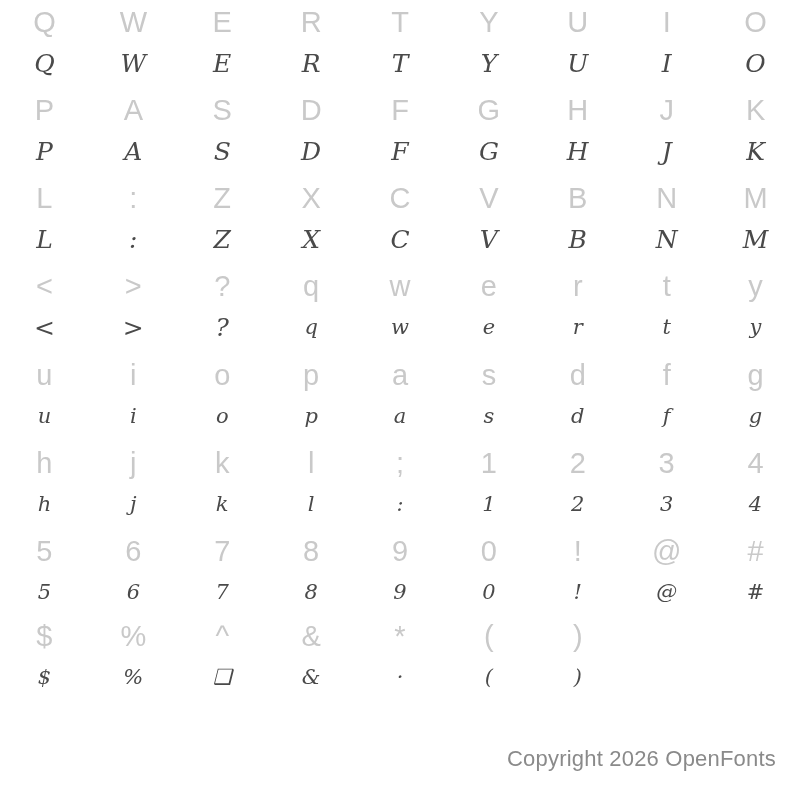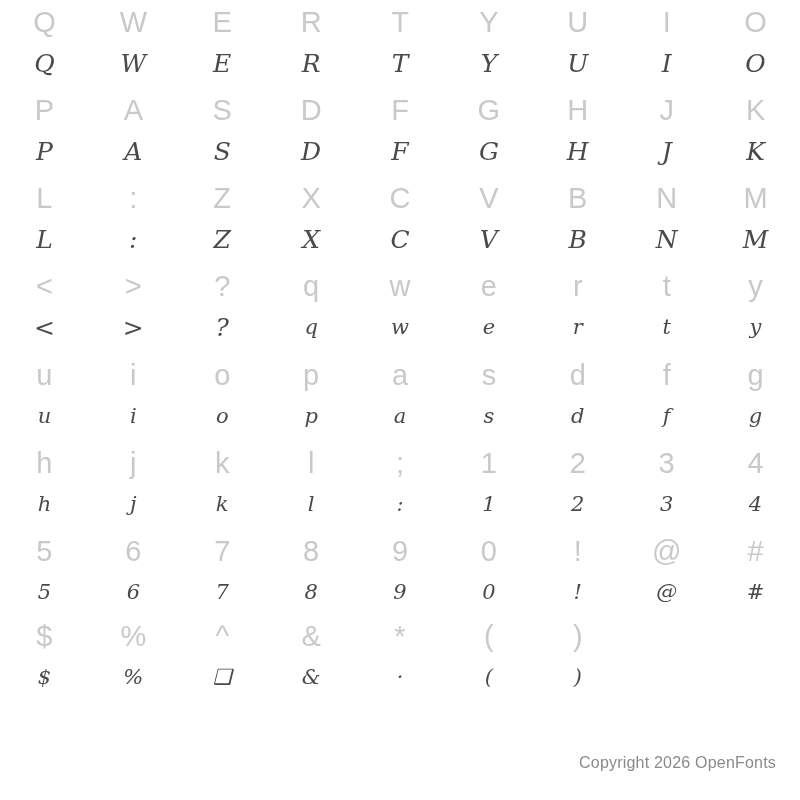--- a/index.html
+++ b/index.html
@@ -56,21 +56,21 @@
     user-select: none;
   }
   .glyph.small {
     font-size: 21px;
   }
   .copyright {
     position: absolute;
     right: 24px;
     bottom: 28px;
     font-family: "Liberation Sans", sans-serif;
-    font-size: 16px;
+    font-size: 22px;
     color: #8a8a8a;
     letter-spacing: 0.2px;
     margin-left: 13px;
   }
 </style>
 </head>
 <body>
 
 <div id="keymap">
     <div class="cell">

